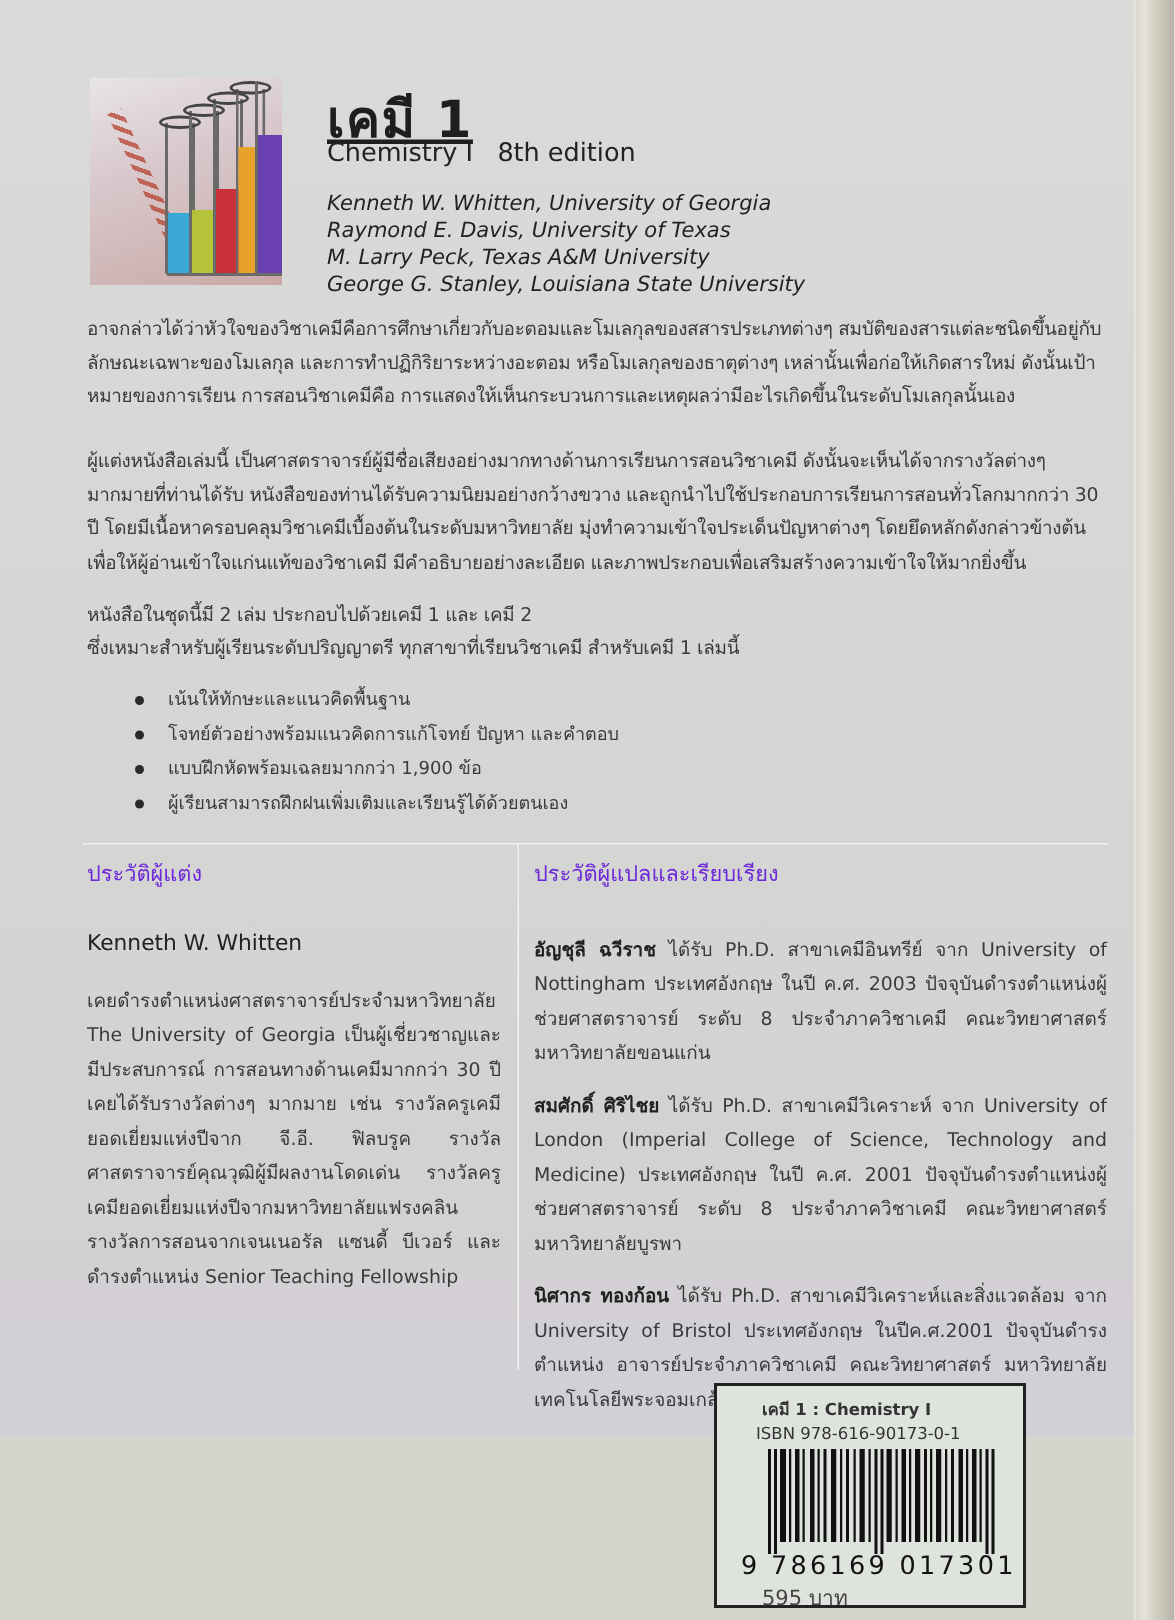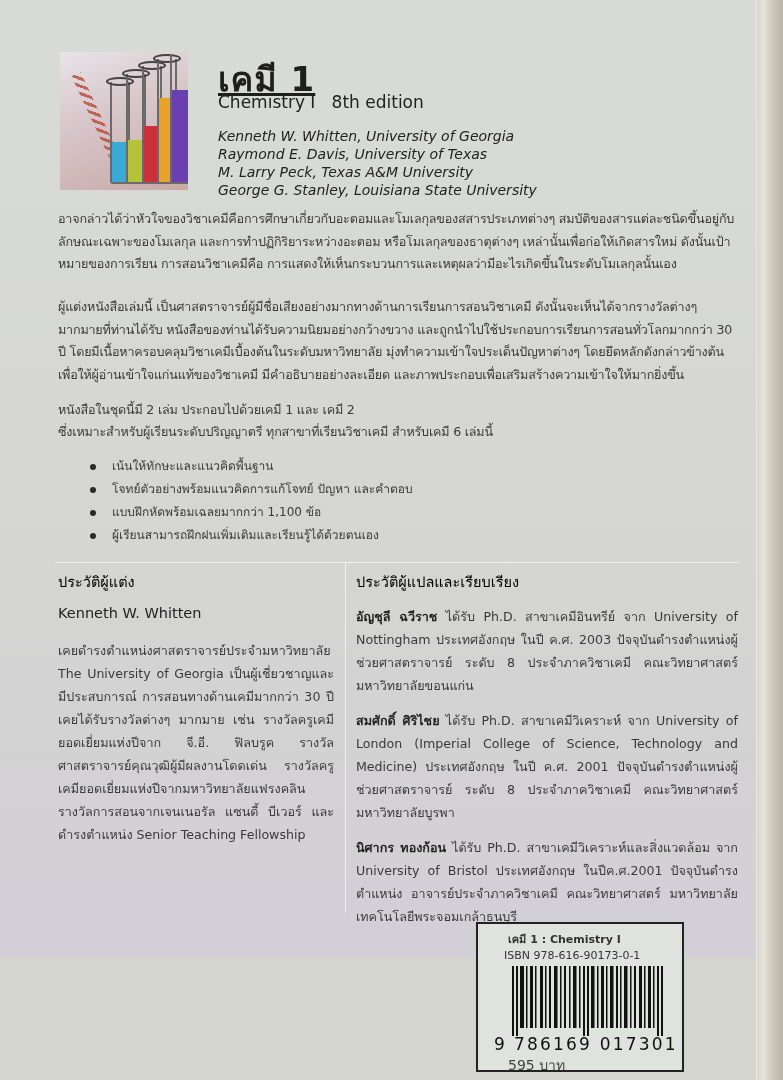--- a/index.html
+++ b/index.html
@@ -154,22 +154,22 @@
       left: 58px; top: 570px;
       width: 276px;
     }
     .col-right {
       position: absolute;
       left: 356px; top: 570px;
       width: 382px;
     }
     .section-title {
       font-size: 14.5px;
-      color: #000000;
-      margin-bottom: 12px;
+      color: #6d28d9;
+      margin-bottom: 28px;
     }
     .author-name {
       font-size: 14.5px;
       color: #222;
       margin-bottom: 18px;
     }
     .bio-text {
       font-size: 12.6px;
       line-height: 23px;
       color: #3a3a3a;
@@ -302,27 +302,27 @@
     <div>Kenneth W. Whitten, University of Georgia</div>
     <div>Raymond E. Davis, University of Texas</div>
     <div>M. Larry Peck, Texas A&amp;M University</div>
     <div>George G. Stanley, Louisiana State University</div>
   </div>
 
   <div class="paragraph para-1">อาจกล่าวได้ว่าหัวใจของวิชาเคมีคือการศึกษาเกี่ยวกับอะตอมและโมเลกุลของสสารประเภทต่างๆ สมบัติของสารแต่ละชนิดขึ้นอยู่กับลักษณะเฉพาะของโมเลกุล และการทำปฏิกิริยาระหว่างอะตอม หรือโมเลกุลของธาตุต่างๆ เหล่านั้นเพื่อก่อให้เกิดสารใหม่ ดังนั้นเป้าหมายของการเรียน การสอนวิชาเคมีคือ การแสดงให้เห็นกระบวนการและเหตุผลว่ามีอะไรเกิดขึ้นในระดับโมเลกุลนั้นเอง</div>
   <div class="paragraph para-2">ผู้แต่งหนังสือเล่มนี้ เป็นศาสตราจารย์ผู้มีชื่อเสียงอย่างมากทางด้านการเรียนการสอนวิชาเคมี ดังนั้นจะเห็นได้จากรางวัลต่างๆ มากมายที่ท่านได้รับ หนังสือของท่านได้รับความนิยมอย่างกว้างขวาง และถูกนำไปใช้ประกอบการเรียนการสอนทั่วโลกมากกว่า 30 ปี โดยมีเนื้อหาครอบคลุมวิชาเคมีเบื้องต้นในระดับมหาวิทยาลัย มุ่งทำความเข้าใจประเด็นปัญหาต่างๆ โดยยึดหลักดังกล่าวข้างต้น เพื่อให้ผู้อ่านเข้าใจแก่นแท้ของวิชาเคมี มีคำอธิบายอย่างละเอียด และภาพประกอบเพื่อเสริมสร้างความเข้าใจให้มากยิ่งขึ้น</div>
   <div class="paragraph para-3">
     <div>หนังสือในชุดนี้มี 2 เล่ม ประกอบไปด้วยเคมี 1 และ เคมี 2</div>
-    <div>ซึ่งเหมาะสำหรับผู้เรียนระดับปริญญาตรี ทุกสาขาที่เรียนวิชาเคมี สำหรับเคมี 6 เล่มนี้</div>
+    <div>ซึ่งเหมาะสำหรับผู้เรียนระดับปริญญาตรี ทุกสาขาที่เรียนวิชาเคมี สำหรับเคมี 1 เล่มนี้</div>
   </div>
 
   <ul class="bullets">
     <li>เน้นให้ทักษะและแนวคิดพื้นฐาน</li>
     <li>โจทย์ตัวอย่างพร้อมแนวคิดการแก้โจทย์ ปัญหา และคำตอบ</li>
-    <li>แบบฝึกหัดพร้อมเฉลยมากกว่า 1,100 ข้อ</li>
+    <li>แบบฝึกหัดพร้อมเฉลยมากกว่า 1,900 ข้อ</li>
     <li>ผู้เรียนสามารถฝึกฝนเพิ่มเติมและเรียนรู้ได้ด้วยตนเอง</li>
   </ul>
 
   <div class="divider-h"></div>
   <div class="divider-v"></div>
 
   <div class="col-left">
     <div class="section-title">ประวัติผู้แต่ง</div>
     <div class="author-name">Kenneth W. Whitten</div>
     <div class="bio-text">เคยดำรงตำแหน่งศาสตราจารย์ประจำมหาวิทยาลัย The University of Georgia เป็นผู้เชี่ยวชาญและมีประสบการณ์ การสอนทางด้านเคมีมากกว่า 30 ปี เคยได้รับรางวัลต่างๆ มากมาย เช่น รางวัลครูเคมียอดเยี่ยมแห่งปีจาก จี.อี. ฟิลบรูค รางวัลศาสตราจารย์คุณวุฒิผู้มีผลงานโดดเด่น รางวัลครูเคมียอดเยี่ยมแห่งปีจากมหาวิทยาลัยแฟรงคลิน รางวัลการสอนจากเจนเนอรัล แซนดี้ บีเวอร์ และดำรงตำแหน่ง Senior Teaching Fellowship</div>

